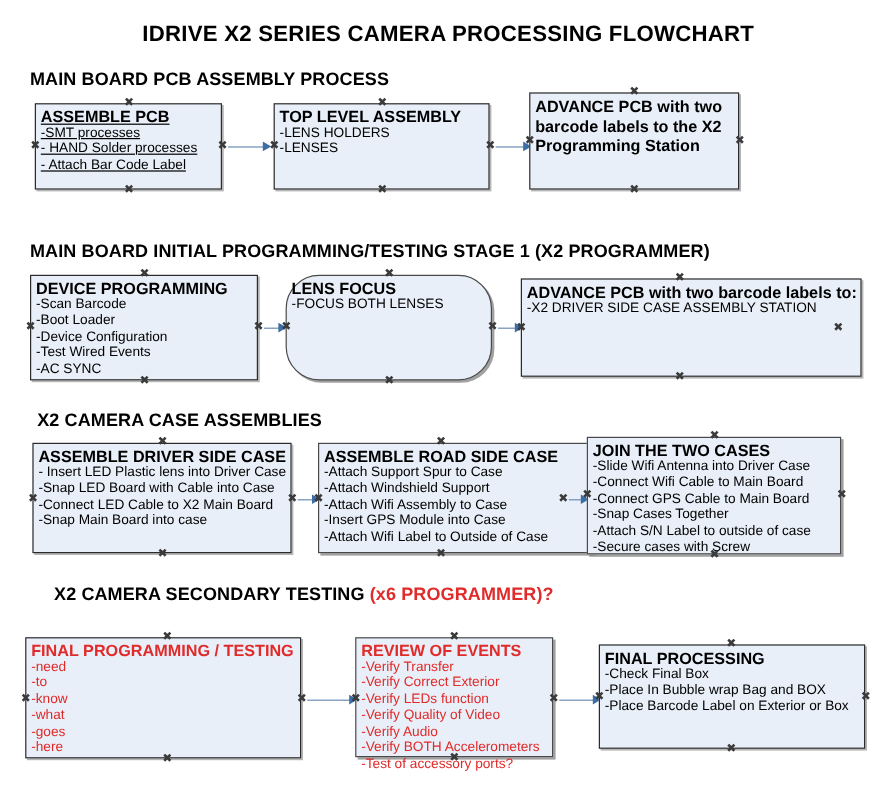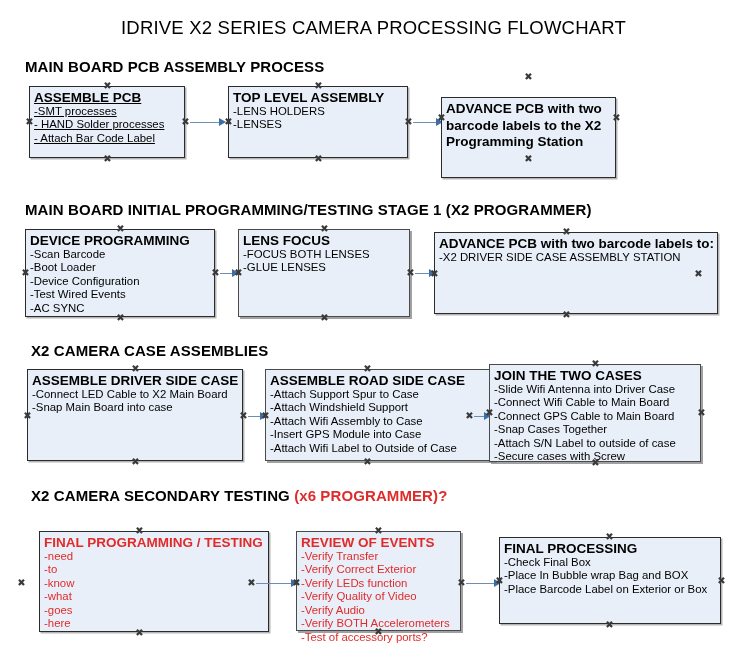--- a/index.html
+++ b/index.html
@@ -11,21 +11,21 @@
     overflow:hidden;
     position:relative;
   }
   #canvas{position:relative;width:747px;height:662px;}
 
   .title{
     position:absolute;
     left:0;right:0;top:17px;
     text-align:center;
     font-size:18.5px;
-    font-weight:normal;
+    font-weight:bold;
     letter-spacing:.2px;
   }
 
   .section-head{
     position:absolute;
     font-size:15px;
     font-weight:bold;
     white-space:nowrap;
     letter-spacing:.1px;
   }
@@ -117,21 +117,21 @@
     <div class="n-line">-LENSES</div>
   </div>
   <span class="xmark" style="left:314px;top:81px;">✖</span>
   <span class="xmark" style="left:314px;top:154px;">✖</span>
   <span class="xmark" style="left:224px;top:117px;">✖</span>
   <span class="xmark" style="left:404px;top:117px;">✖</span>
 
   <div class="conn" style="left:413px;top:122px;width:24px;"></div>
   <div class="conn-head" style="left:436px;top:118px;"></div>
 
-  <div class="node wrapt" style="left:441px;top:77px;width:175px;height:81px;margin-top:20px;">
+  <div class="node wrapt" style="left:441px;top:77px;width:175px;height:81px;">
     <div class="n-title">ADVANCE PCB with two barcode labels to the  X2 Programming Station</div>
   </div>
   <span class="xmark" style="left:524px;top:72px;">✖</span>
   <span class="xmark" style="left:524px;top:154px;">✖</span>
   <span class="xmark" style="left:437px;top:113px;">✖</span>
   <span class="xmark" style="left:612px;top:113px;">✖</span>
 
   <div class="section-head" style="left:25px;top:201px;">MAIN BOARD INITIAL PROGRAMMING/TESTING STAGE 1 (X2 PROGRAMMER)</div>
 
   <div class="node" style="left:25px;top:229px;width:190px;height:88px;">
@@ -143,24 +143,23 @@
     <div class="n-line">-AC SYNC</div>
   </div>
   <span class="xmark" style="left:116px;top:224px;">✖</span>
   <span class="xmark" style="left:116px;top:313px;">✖</span>
   <span class="xmark" style="left:21px;top:268px;">✖</span>
   <span class="xmark" style="left:211px;top:268px;">✖</span>
 
   <div class="conn" style="left:220px;top:273px;width:14px;"></div>
   <div class="conn-head" style="left:232px;top:269px;"></div>
 
-  <div class="node shadowy" style="left:238px;top:229px;width:172px;height:88px;">
+  <div class="node shadowy" style="left:238px;top:229px;width:172px;height:88px;border-radius:28px;">
     <div class="n-title">LENS FOCUS</div>
     <div class="n-line">-FOCUS BOTH LENSES</div>
-    <div class="n-line">-GLUE LENSES</div>
   </div>
   <span class="xmark" style="left:320px;top:224px;">✖</span>
   <span class="xmark" style="left:320px;top:313px;">✖</span>
   <span class="xmark" style="left:234px;top:268px;">✖</span>
   <span class="xmark" style="left:406px;top:268px;">✖</span>
 
   <div class="conn" style="left:415px;top:273px;width:16px;"></div>
   <div class="conn-head" style="left:429px;top:269px;"></div>
 
   <div class="node" style="left:434px;top:232px;width:284px;height:82px;">
@@ -169,20 +168,22 @@
   </div>
   <span class="xmark" style="left:562px;top:227px;">✖</span>
   <span class="xmark" style="left:562px;top:310px;">✖</span>
   <span class="xmark" style="left:430px;top:269px;">✖</span>
   <span class="xmark" style="left:694px;top:269px;">✖</span>
 
   <div class="section-head" style="left:31px;top:342px;">X2 CAMERA CASE ASSEMBLIES</div>
 
   <div class="node" style="left:27px;top:369px;width:216px;height:92px;">
     <div class="n-title">ASSEMBLE DRIVER SIDE CASE</div>
+    <div class="n-line">- Insert LED Plastic lens into Driver Case</div>
+    <div class="n-line">-Snap LED Board with Cable into Case</div>
     <div class="n-line">-Connect LED Cable to X2 Main Board</div>
     <div class="n-line">-Snap Main Board into case</div>
   </div>
   <span class="xmark" style="left:131px;top:364px;">✖</span>
   <span class="xmark" style="left:131px;top:457px;">✖</span>
   <span class="xmark" style="left:23px;top:411px;">✖</span>
   <span class="xmark" style="left:239px;top:411px;">✖</span>
 
   <div class="conn" style="left:248px;top:416px;width:14px;"></div>
   <div class="conn-head" style="left:260px;top:412px;"></div>
@@ -210,25 +211,25 @@
     <div class="n-line">-Connect GPS Cable to Main Board</div>
     <div class="n-line">-Snap Cases Together</div>
     <div class="n-line">-Attach S/N Label to outside of case</div>
     <div class="n-line">-Secure cases with Screw</div>
   </div>
   <span class="xmark" style="left:591px;top:359px;">✖</span>
   <span class="xmark" style="left:591px;top:458px;">✖</span>
   <span class="xmark" style="left:485px;top:408px;">✖</span>
   <span class="xmark" style="left:697px;top:408px;">✖</span>
 
-  <div class="section-head" style="left:31px;top:487px;text-align:right;">
+  <div class="section-head" style="left:45px;top:487px;text-align:right;">
     <span>X2 CAMERA SECONDARY TESTING </span><span class="accent">(x6 PROGRAMMER)?</span>
   </div>
 
-  <div class="node red" style="left:21px;top:531px;width:230px;height:101px;margin-left:18px;">
+  <div class="node red" style="left:21px;top:531px;width:230px;height:101px;">
     <div class="n-title">FINAL PROGRAMMING / TESTING</div>
     <div class="n-line">-need</div>
     <div class="n-line">-to</div>
     <div class="n-line">-know</div>
     <div class="n-line">-what</div>
     <div class="n-line">-goes</div>
     <div class="n-line">-here</div>
   </div>
   <span class="xmark" style="left:135px;top:526px;">✖</span>
   <span class="xmark" style="left:135px;top:628px;">✖</span>

